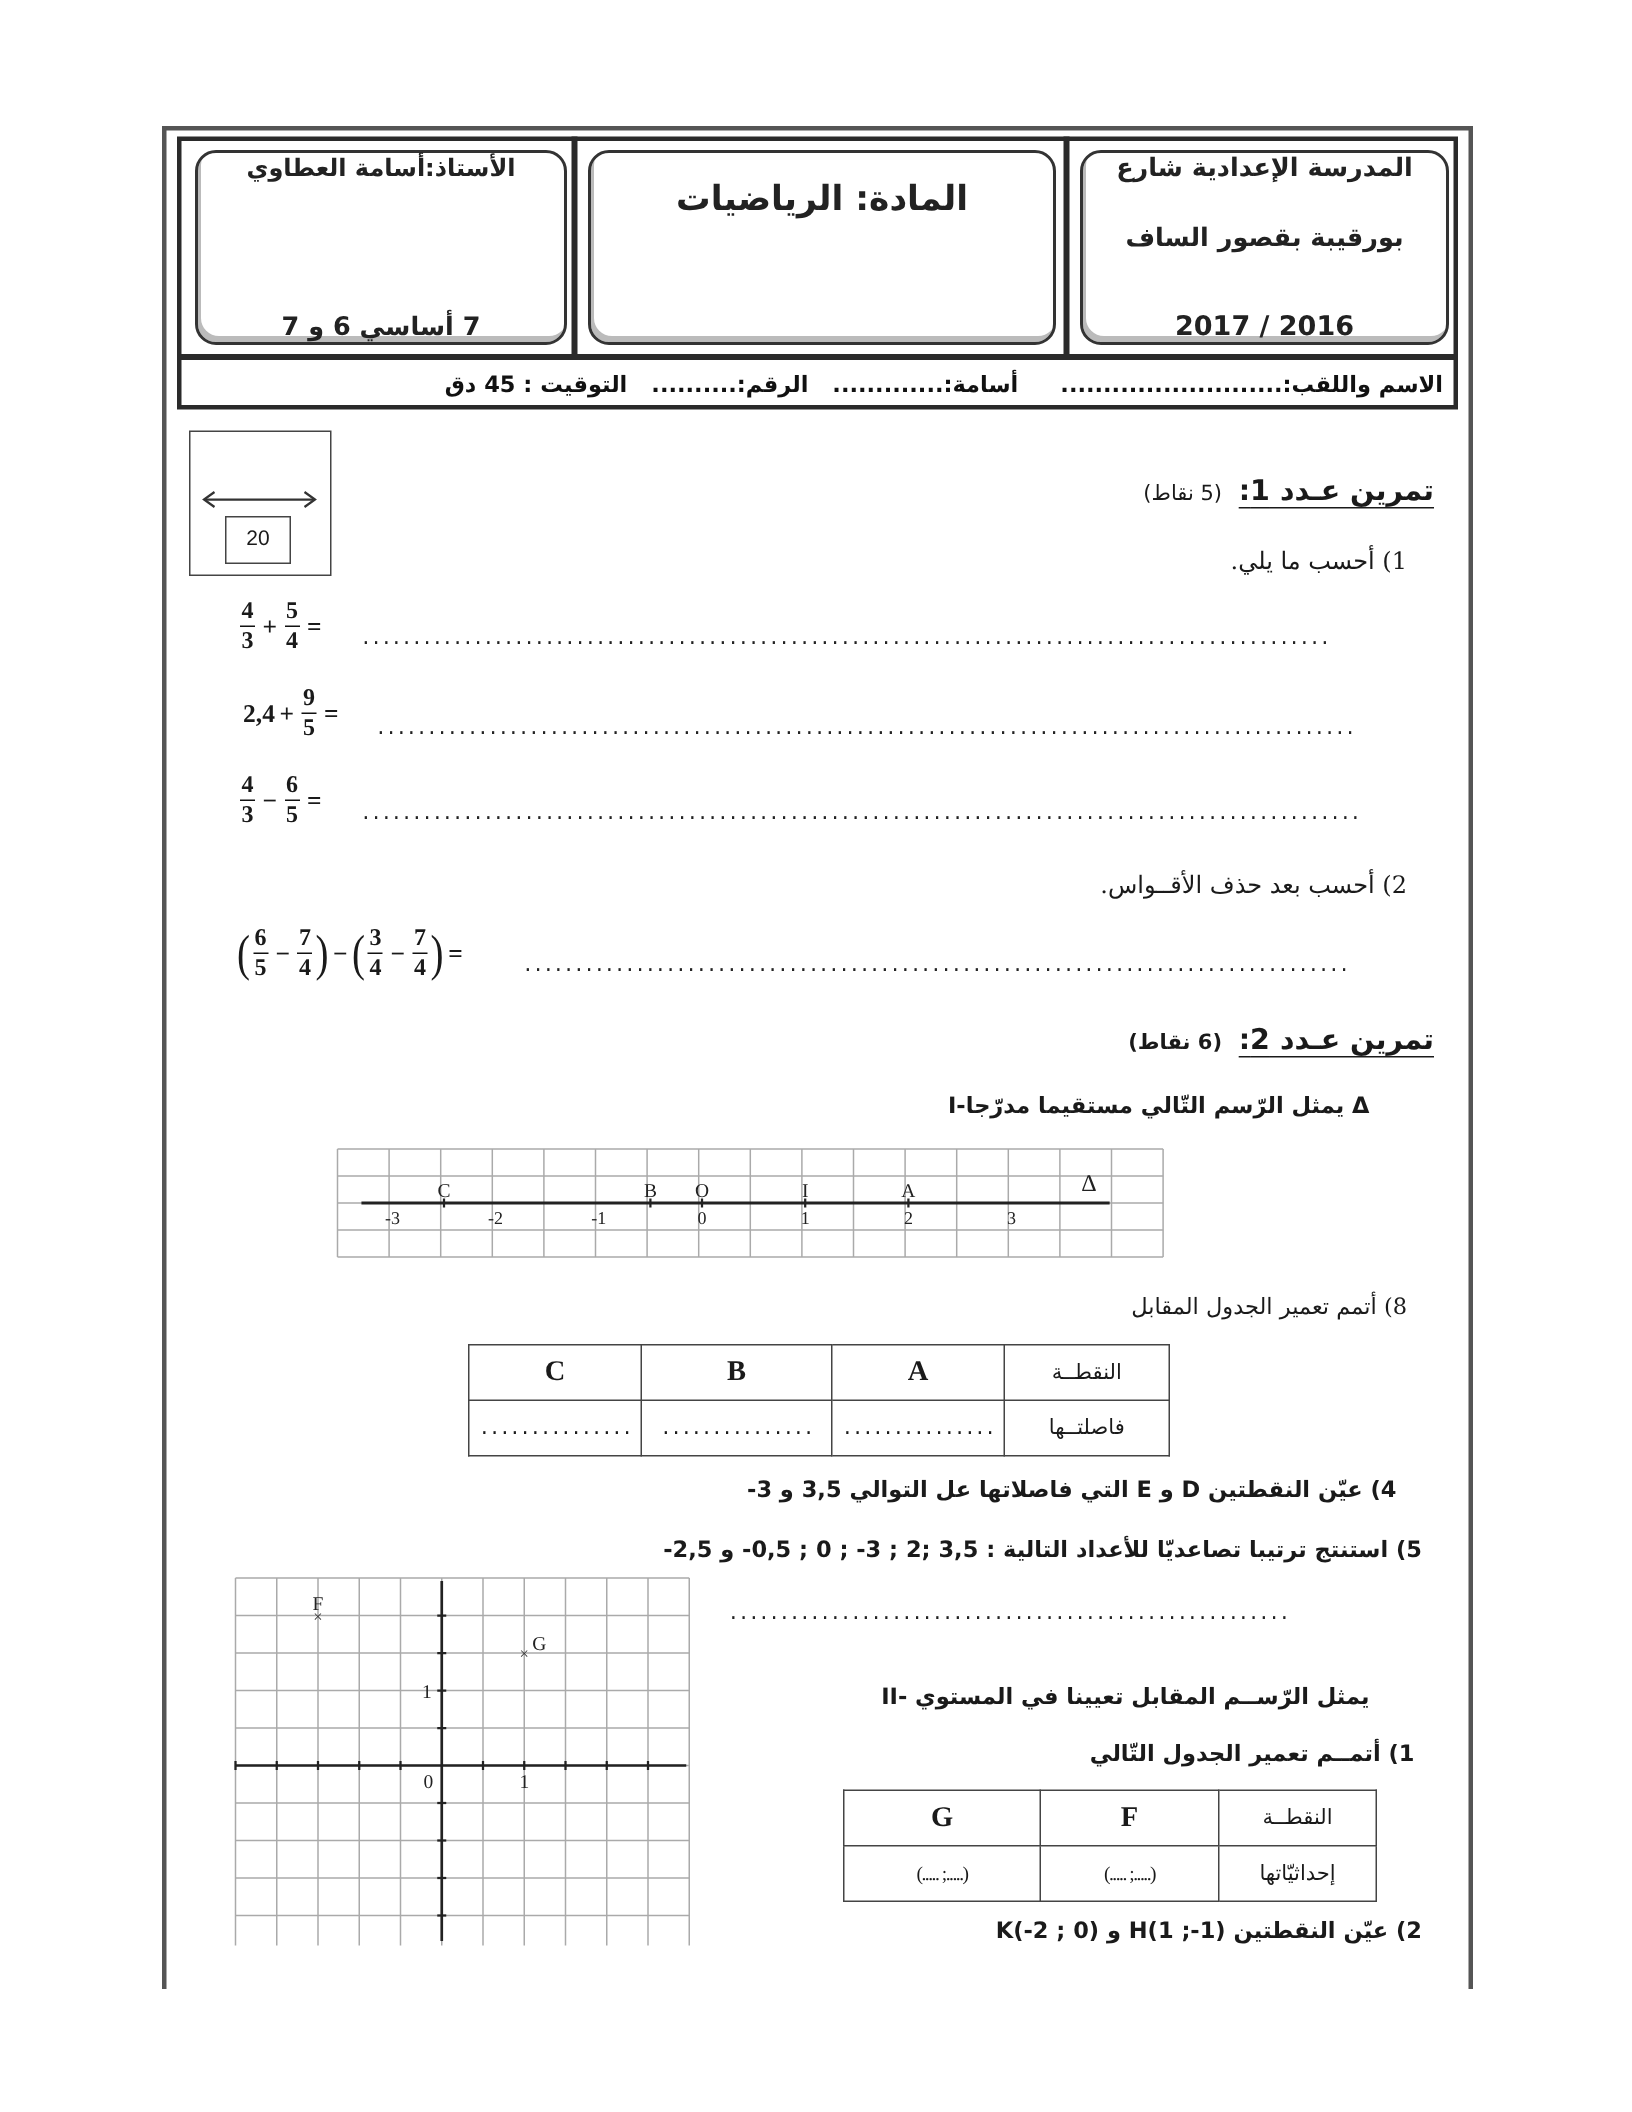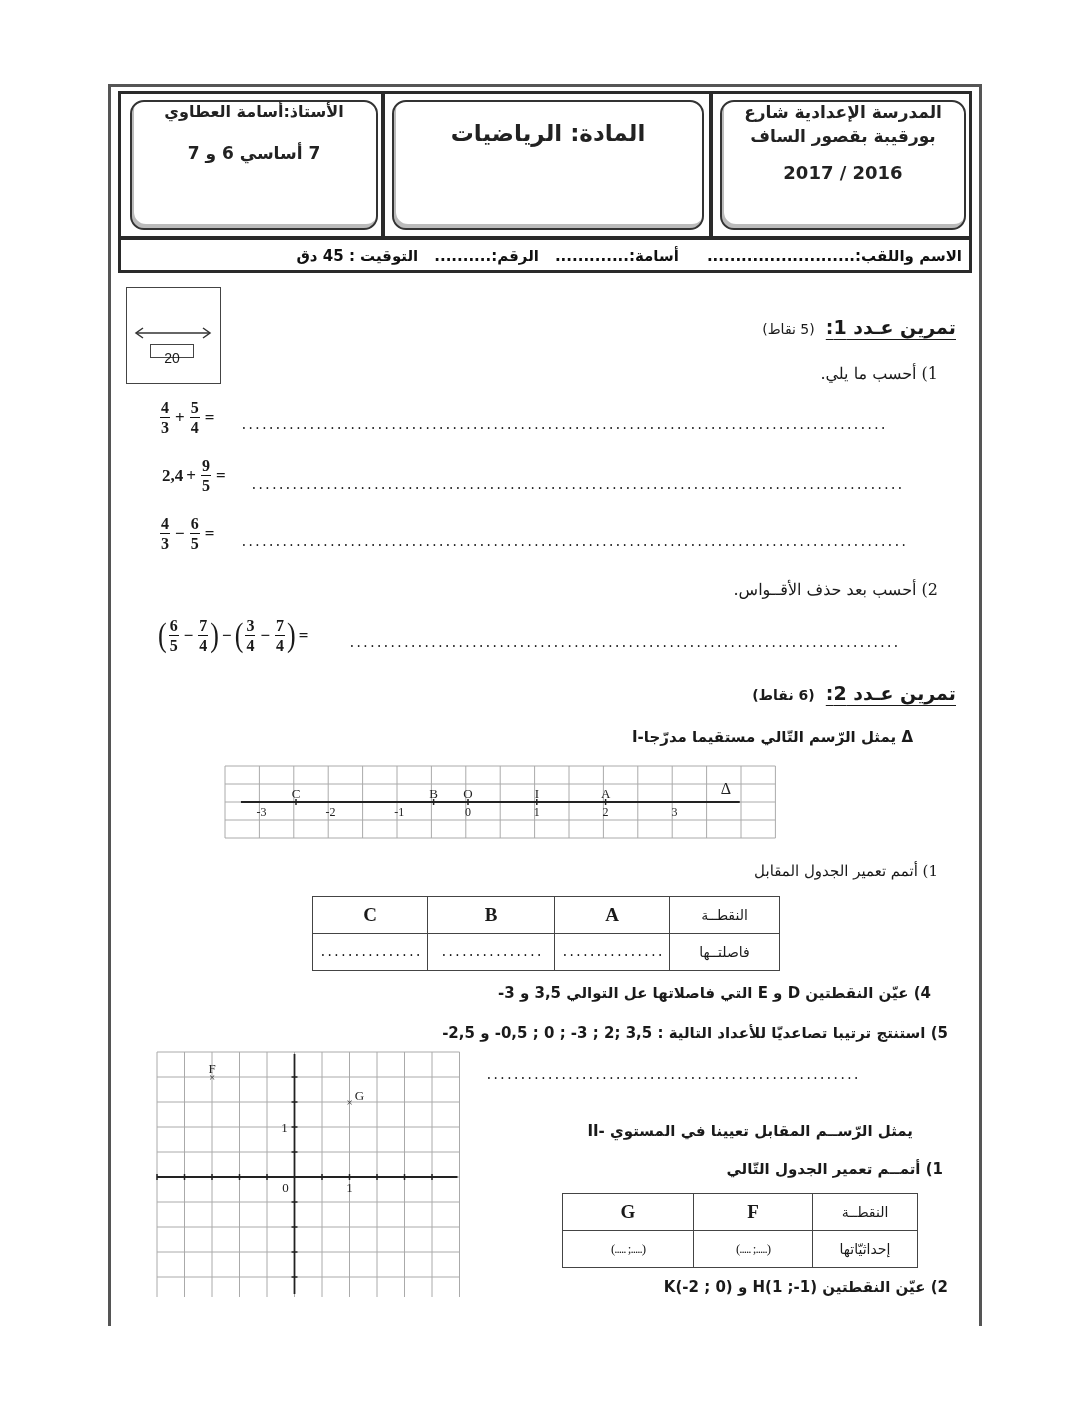--- a/index.html
+++ b/index.html
@@ -8,25 +8,25 @@
   .abs { position:absolute; }
   .rtl { direction:rtl; text-align:right; unicode-bidi:plaintext; }
   .page-frame-left { left:108px; top:84px; width:3px; height:1242px; background:#555; }
   .page-frame-right { left:979px; top:84px; width:3px; height:1242px; background:#555; }
   .page-frame-top { left:108px; top:84px; width:874px; height:3px; background:#555; }
   .header-box { left:118px; top:91px; width:854px; height:182px; border:3px solid #2a2a2a; box-sizing:border-box; }
   .header-row-sep { left:118px; top:236px; width:854px; height:4px; background:#2a2a2a; }
   .col-sep { top:91px; width:4px; height:147px; background:#2a2a2a; }
   .scroll-card { top:100px; height:130px; box-sizing:border-box; border:2px solid #333;
                  border-radius:14px; background:#fff; display:flex; flex-direction:column;
-                 justify-content:flex-start; align-items:center; box-shadow: 2px -4px 0 #bbb inset; }
+                 justify-content:space-between; align-items:center; box-shadow: 2px -4px 0 #bbb inset; }
   .card-line { font-family:"DejaVu Sans", sans-serif; font-weight:bold; direction:rtl; color:#222; }
   .info-row { left:124px; top:244px; width:838px; height:24px; font-size:15px; font-weight:bold; line-height:24px; }
   .score-box { left:126px; top:287px; width:95px; height:97px; border:1.5px solid #444; box-sizing:border-box; }
-  .score-inner { left:150px; top:344px; width:44px; height:14px; border:1.5px solid #444; box-sizing:border-box;
+  .score-inner { left:150px; top:344px; width:44px; height:32px; border:1.5px solid #444; box-sizing:border-box;
                  font-family:"Liberation Sans", sans-serif; font-size:14px; text-align:center; line-height:27px; }
   .score-arrow { left:133px; top:326px; width:80px; height:14px; }
   .ex-title { font-weight:bold; font-size:19px; text-decoration:underline; text-underline-offset:5px; }
   .ex-points { font-size:14px; font-weight:normal; text-decoration:none; display:inline-block; margin-right:6px; }
   .q { font-family:"DejaVu Serif", serif; font-size:16px; }
   .qb { font-family:"DejaVu Sans", sans-serif; font-weight:bold; font-size:15px; }
   .math { font-family:"Liberation Serif", serif; font-weight:bold; font-size:17px; display:flex; align-items:center; white-space:nowrap; }
   .frac { display:inline-flex; flex-direction:column; align-items:center; margin:0 2px; line-height:1; }
   .frac .num { border-bottom:1.5px solid #111; padding:0 1px 1px; font-size:16px; }
   .frac .den { padding-top:2px; font-size:16px; }
@@ -199,21 +199,21 @@
     <text x="213.6" y="36" font-size="13" text-anchor="middle" fill="#222">B</text>
     <line x1="248" y1="37" x2="248" y2="43" stroke="#222" stroke-width="1.5"></line>
     <text x="248" y="36" font-size="13" text-anchor="middle" fill="#222">O</text>
     <line x1="316.8" y1="37" x2="316.8" y2="43" stroke="#222" stroke-width="1.5"></line>
     <text x="316.8" y="36" font-size="13" text-anchor="middle" fill="#222">I</text>
     <line x1="385.6" y1="37" x2="385.6" y2="43" stroke="#222" stroke-width="1.5"></line>
     <text x="385.6" y="36" font-size="13" text-anchor="middle" fill="#222">A</text>
     <text x="506" y="32" font-size="16" text-anchor="middle" fill="#222">Δ</text>
   </svg>
 
-<div class="abs rtl q" style="right:150px; top:862px; font-size:15px;">1) أتمم تعمير الجدول المقابل</div>
+<div class="abs rtl q" style="right:150px; top:862px; font-size:15px;">8) أتمم تعمير الجدول المقابل</div>
 
 <table class="t" style="left:312px; top:896px; width:468px;">
   <tbody>
       <tr>
     <td style="width:112px;">C</td>
     <td style="width:124px;">B</td>
     <td style="width:112px;">A</td>
     <td class="lbl">النقطــة</td>
   </tr>
   <tr>

